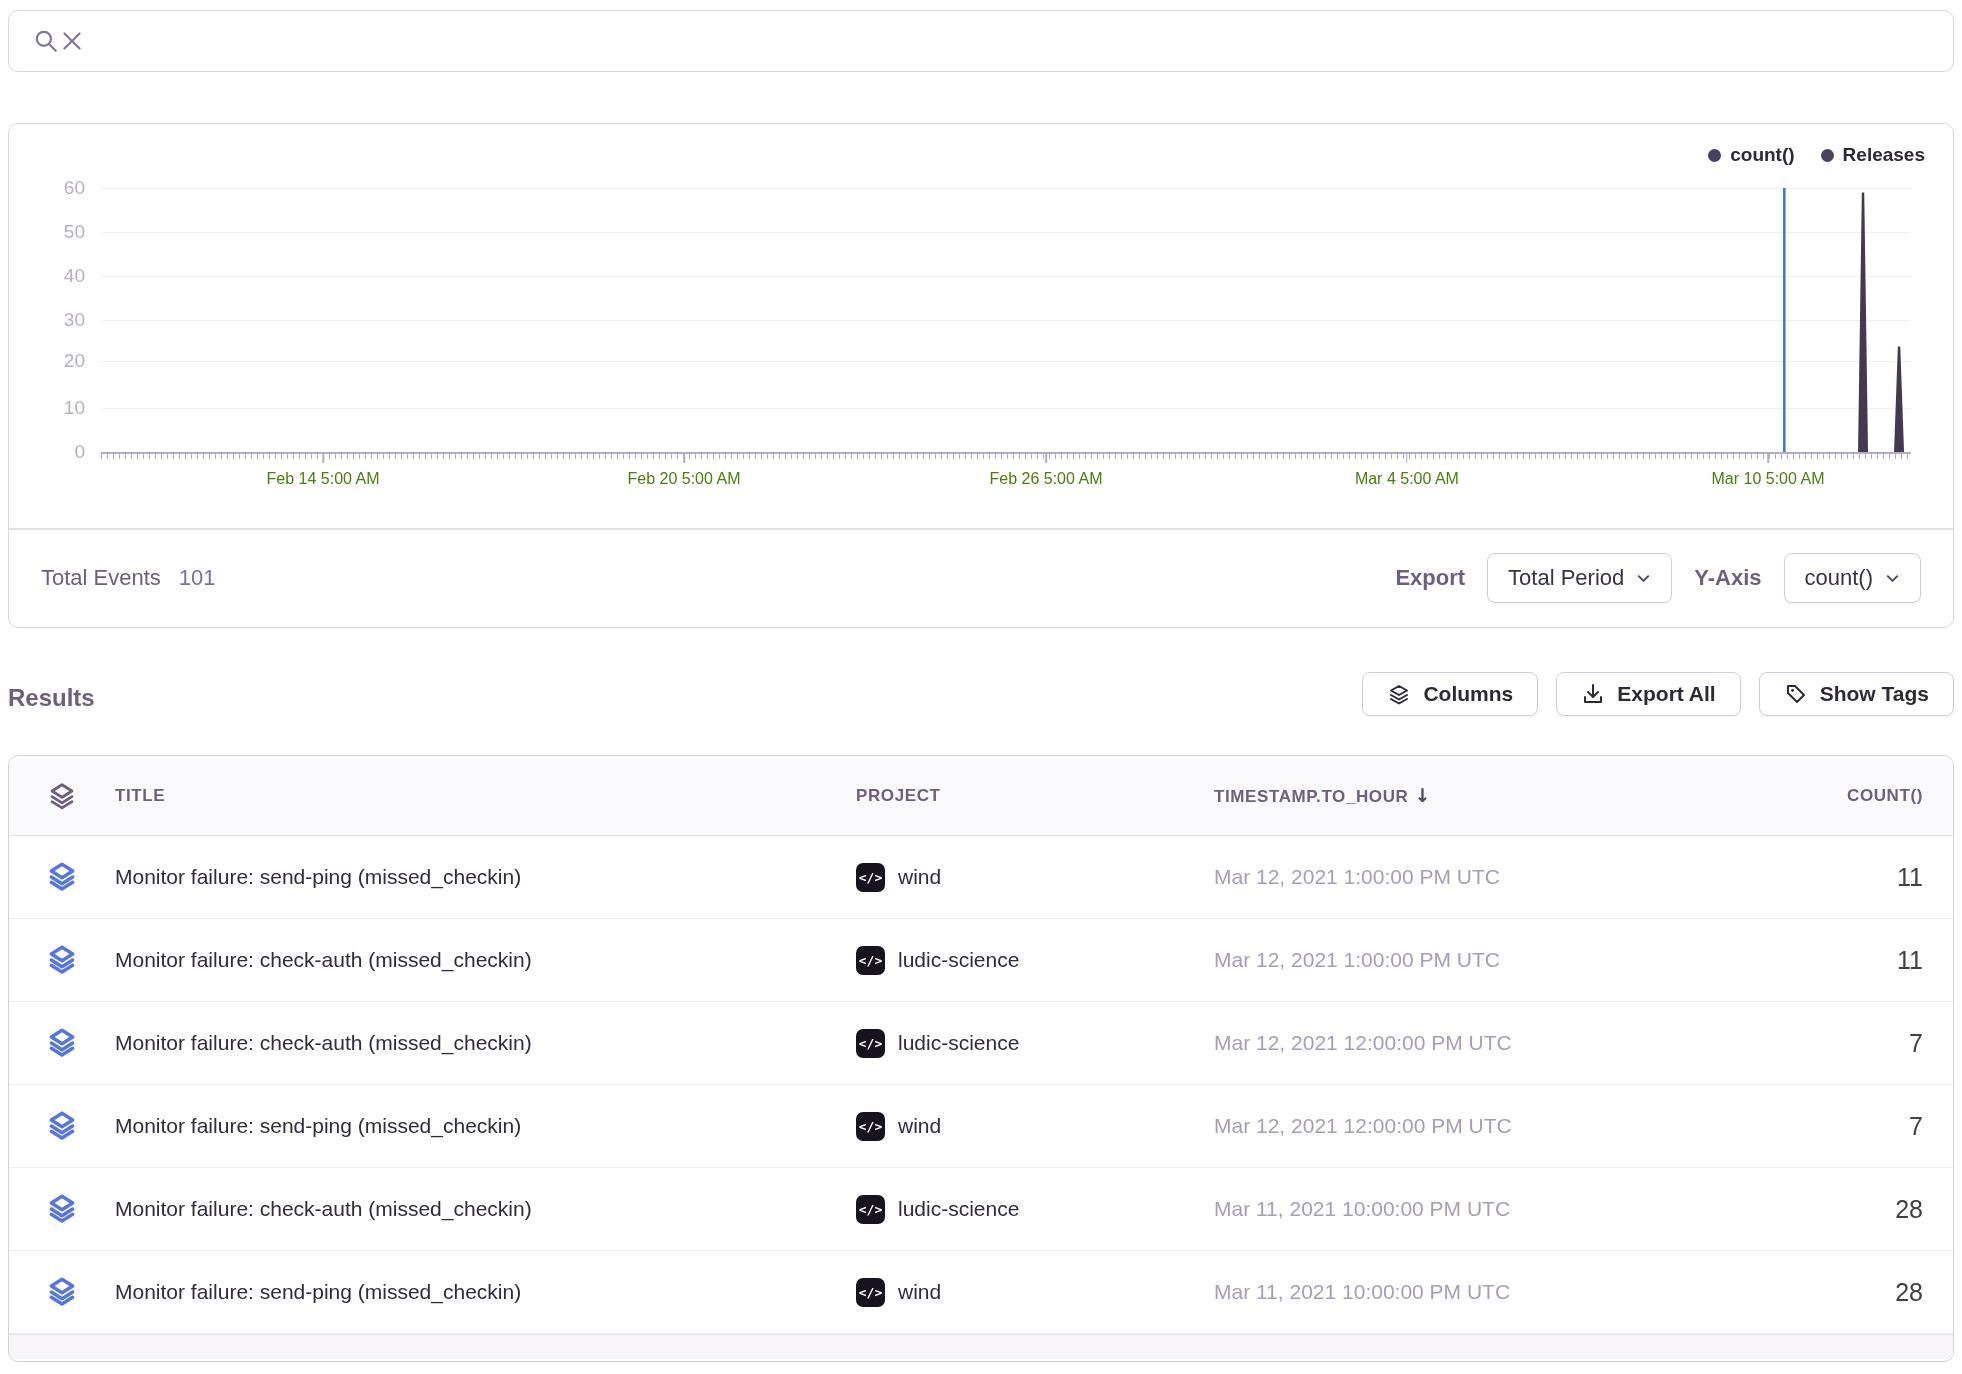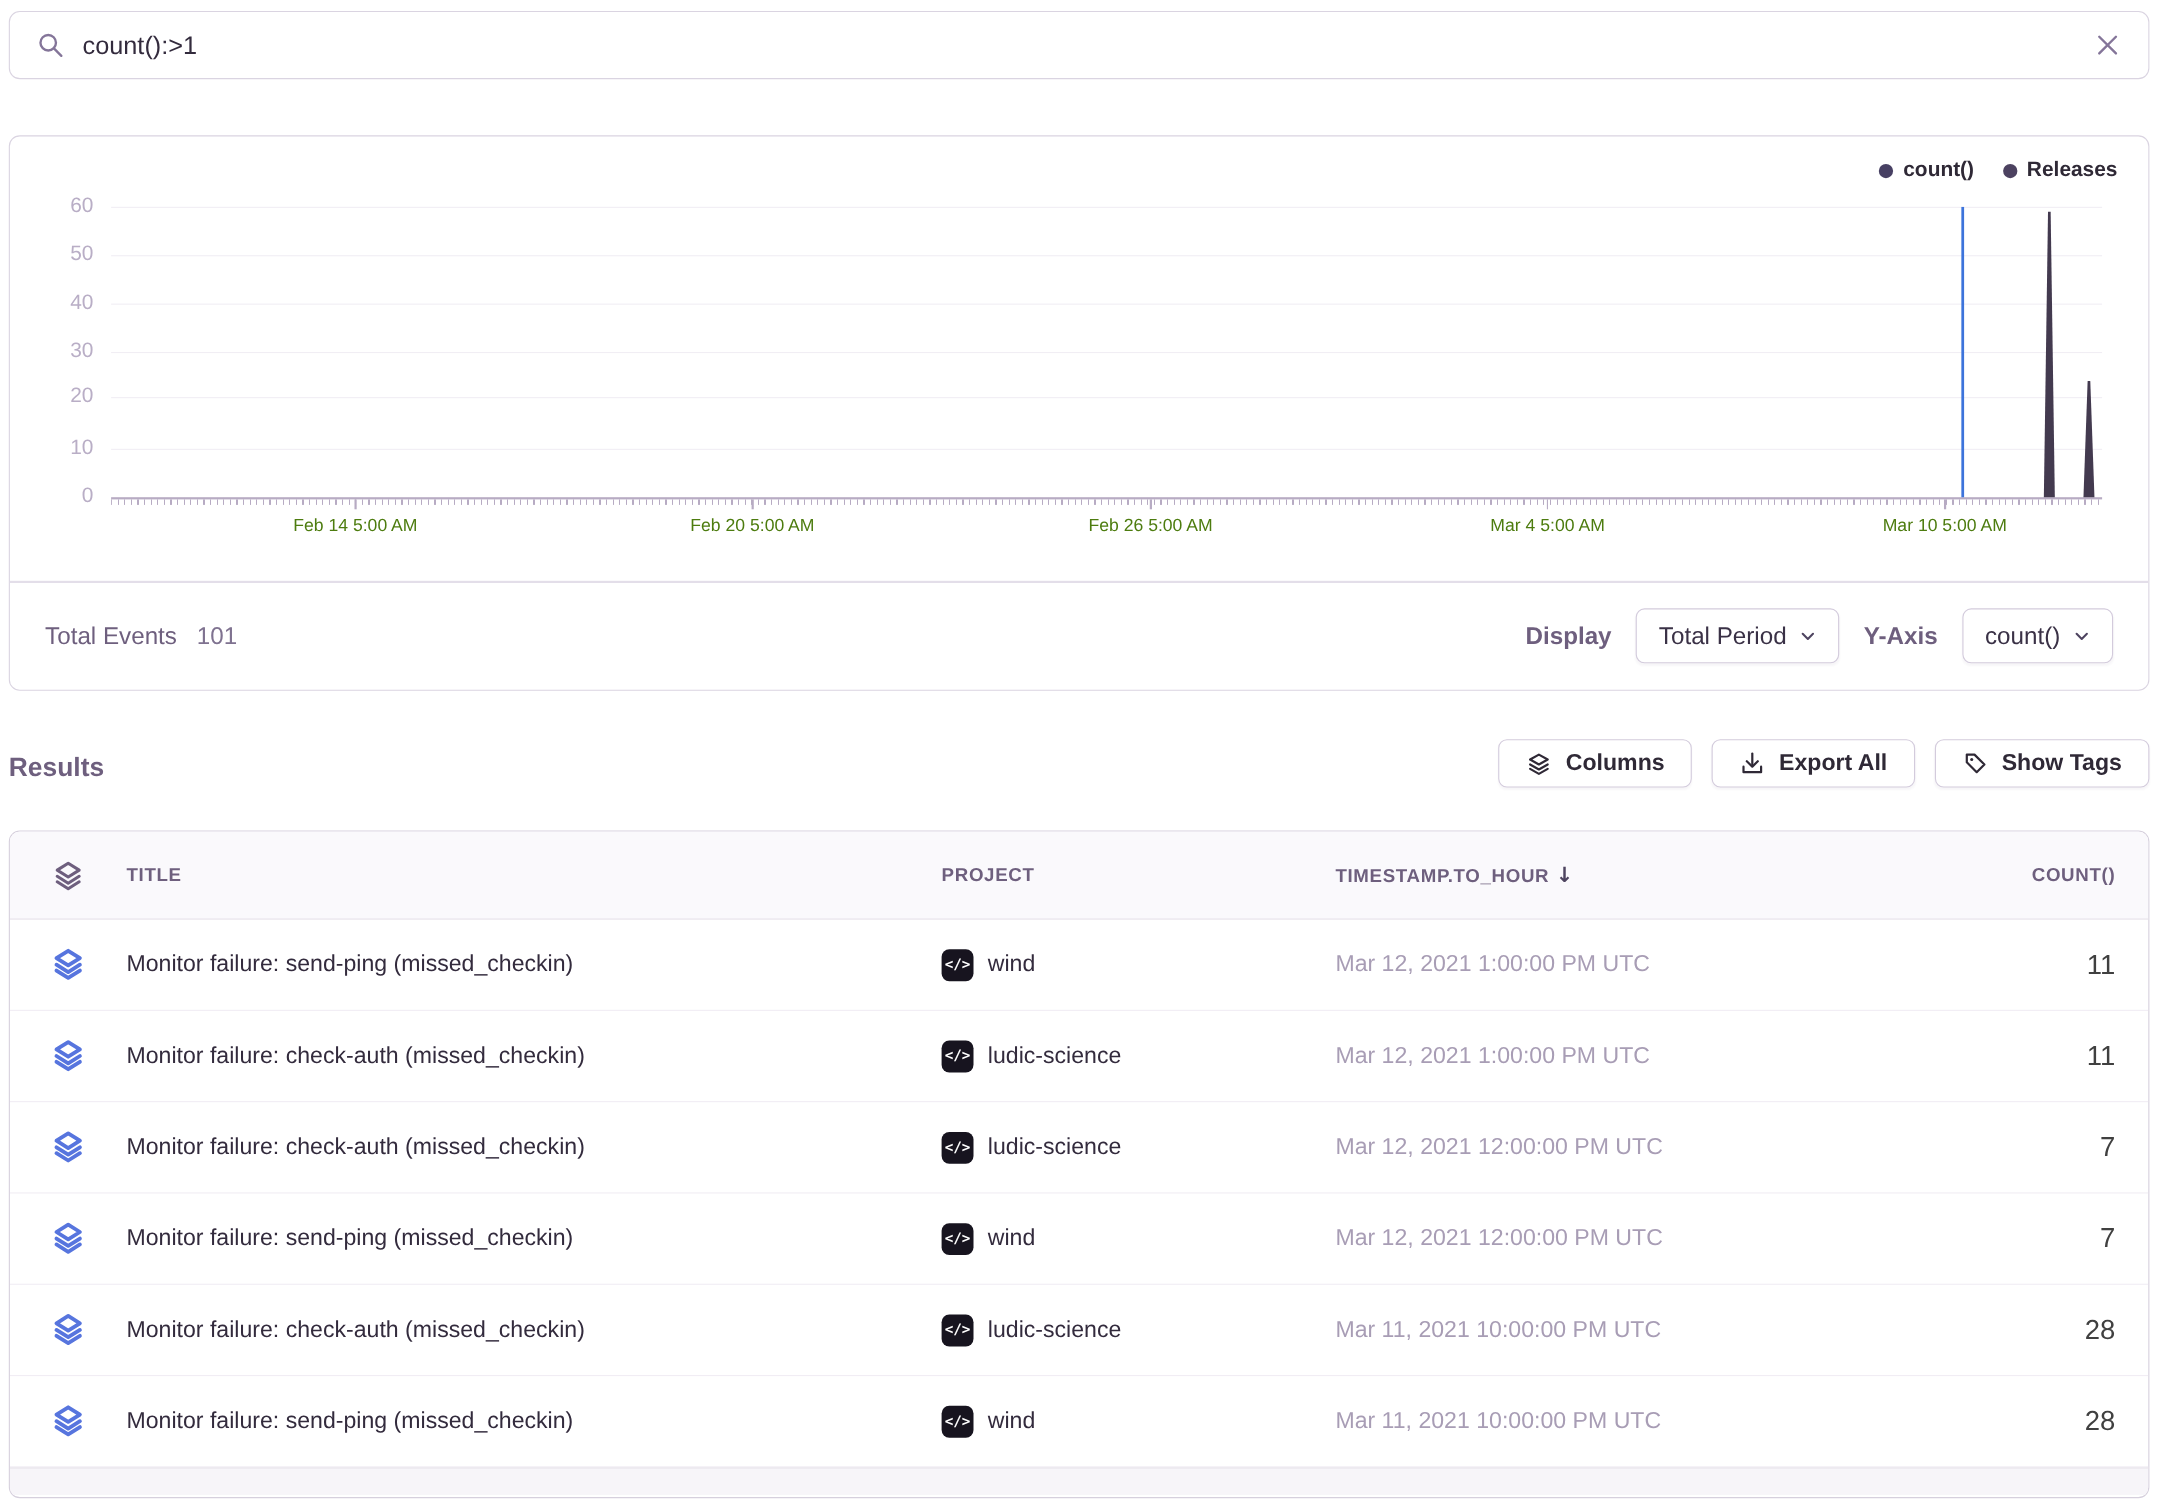--- a/index.html
+++ b/index.html
@@ -79,21 +79,20 @@
   .sort-arrow { font-size:19px; color:#4E4460; margin-left:6px; font-family:"DejaVu Sans", sans-serif; }
 </style>
 </head>
 <body>
 
 <div class="panel searchbar">
   <svg width="26" height="26" viewBox="0 0 24 24" fill="none" stroke="#847599" stroke-width="2" stroke-linecap="round">
     <circle cx="10" cy="10" r="6.5"></circle>
       <line x1="15" y1="15" x2="21" y2="21"></line>
   </svg>
-  <div class="search-text">count():&gt;1</div>
   <div class="search-clear">
     <svg width="26" height="26" viewBox="0 0 24 24" fill="none" stroke="#847599" stroke-width="2" stroke-linecap="round">
       <line x1="5" y1="5" x2="19" y2="19"></line>
         <line x1="19" y1="5" x2="5" y2="19"></line>
     </svg>
   </div>
 </div>
 
 <div class="panel chartpanel">
   <div class="legend">
@@ -150,21 +149,21 @@
     <span class="xlabel" style="left:52.21%">Feb 26 5:00 AM</span>
     <span class="xlabel" style="left:72.15%">Mar 4 5:00 AM</span>
     <span class="xlabel" style="left:92.10%">Mar 10 5:00 AM</span>
   </div>
 
   <div class="chart-divider"></div>
   <div class="chart-footer">
     <span class="total-events-label">Total Events</span>
     <span class="total-events-value">101</span>
     <div class="footer-right">
-      <span class="footer-label">Display</span>
+      <span class="footer-label">Export</span>
       <div class="dropdown">
         <span>Total Period</span>
         <svg width="15" height="15" viewBox="0 0 16 16" fill="none" stroke="#4E4460" stroke-width="2" stroke-linecap="round" stroke-linejoin="round">
             <polyline points="3,5.5 8,10.5 13,5.5"></polyline>
           </svg>
       </div>
       <span class="footer-label">Y-Axis</span>
       <div class="dropdown">
         <span>count()</span>
         <svg width="15" height="15" viewBox="0 0 16 16" fill="none" stroke="#4E4460" stroke-width="2" stroke-linecap="round" stroke-linejoin="round">

